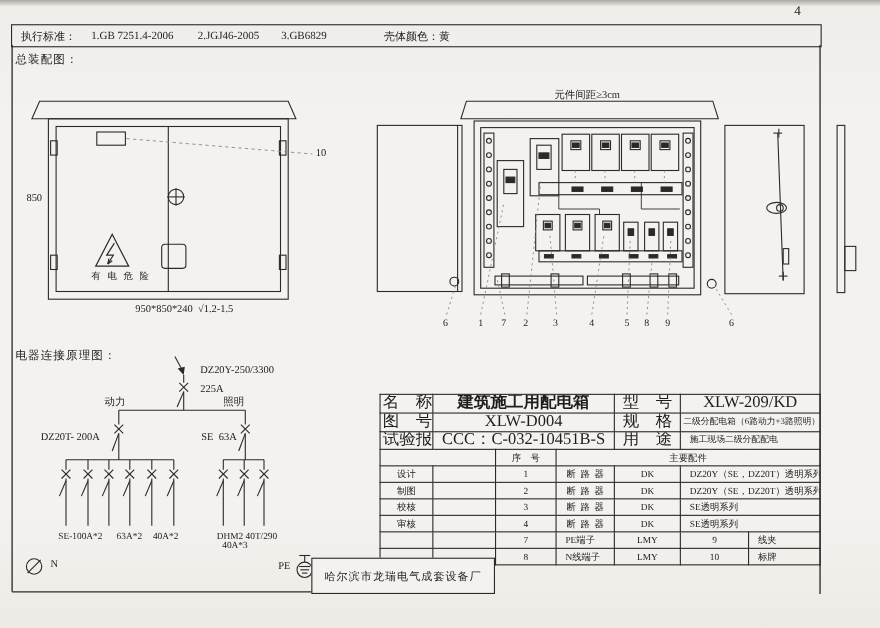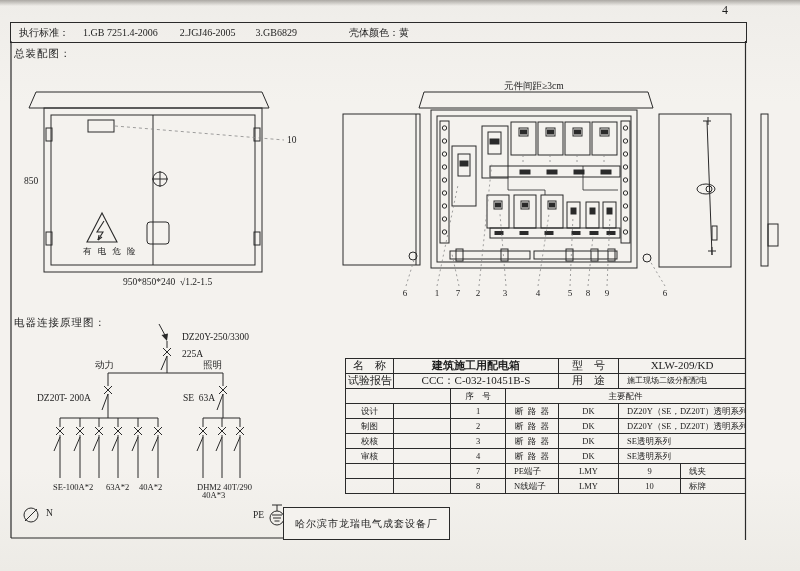--- a/index.html
+++ b/index.html
@@ -20,21 +20,21 @@
   .lbl{font-size:9.5px;text-align:right;}
   .small-lbl{font-size:8.5px;}
   .callout{font-size:9px;width:12px;text-align:center;}
   svg.lineart{position:absolute;left:0;top:0;pointer-events:none;}
 
   
   table.tb{position:absolute;left:345px;top:358px;width:400px;border-collapse:collapse;
     table-layout:fixed;font-size:8.5px;background:transparent;}
   table.tb td{border:1px solid #2a2a2a;height:14px;padding:0 2px;text-align:center;
     white-space:pre;overflow:hidden;line-height:1.05;}
-  table.tb tr.info td{height:14px;font-size:11px;}
+  table.tb tr.info td{height:14px;font-size:15px;}
   table.tb td.bold{font-weight:bold;font-size:9.5px;}
   table.tb td.left{text-align:left;padding-left:8px;}
   .mfr-box{position:absolute;left:283px;top:507px;width:165px;height:31px;
     border:1.5px solid #2a2a2a;background:#f4f2ee;display:flex;align-items:center;
     justify-content:center;font-size:10px;letter-spacing:1px;white-space:nowrap;}
 </style>
 </head>
 <body>
 
 <div class="sheet">
@@ -344,20 +344,26 @@
         <col style="width:65px">
     </colgroup>
     <tbody>
         <tr class="info">
       <td>名    称</td>
       <td colspan="3" class="bold">建筑施工用配电箱</td>
       <td>型    号</td>
       <td colspan="2">XLW-209/KD</td>
     </tr>
     <tr class="info">
+      <td>图    号</td>
+      <td colspan="3">XLW-D004</td>
+      <td>规    格</td>
+      <td colspan="2" style="font-size:8px">二级分配电箱（6路动力+3路照明）</td>
+    </tr>
+    <tr class="info">
       <td>试验报告</td>
       <td colspan="3">CCC：C-032-10451B-S</td>
       <td>用    途</td>
       <td colspan="2" class="left" style="font-size:8px">施工现场二级分配配电</td>
     </tr>
     <tr>
       <td colspan="2"></td>
       <td>序    号</td>
       <td colspan="4">主要配件</td>
     </tr>

